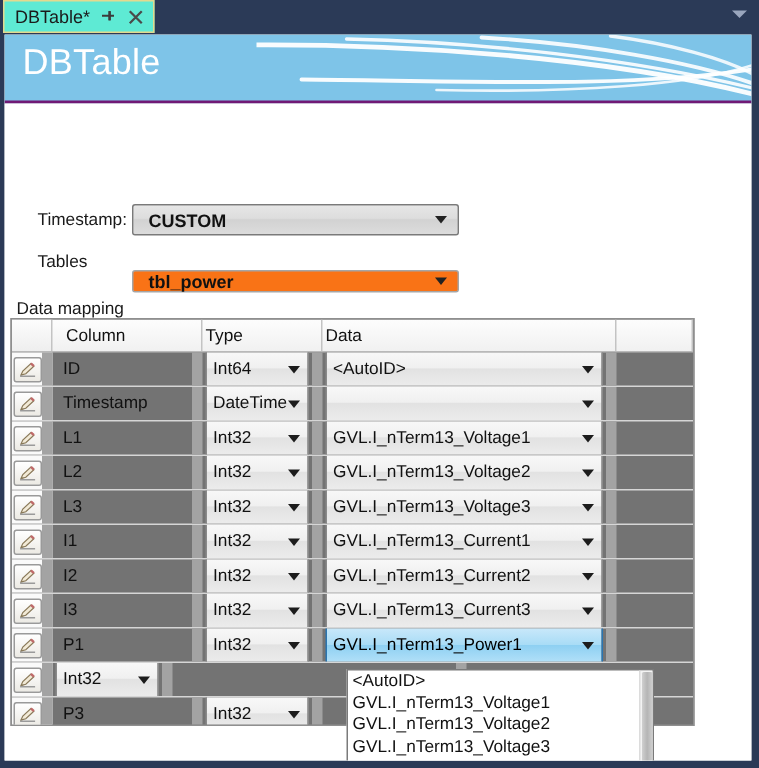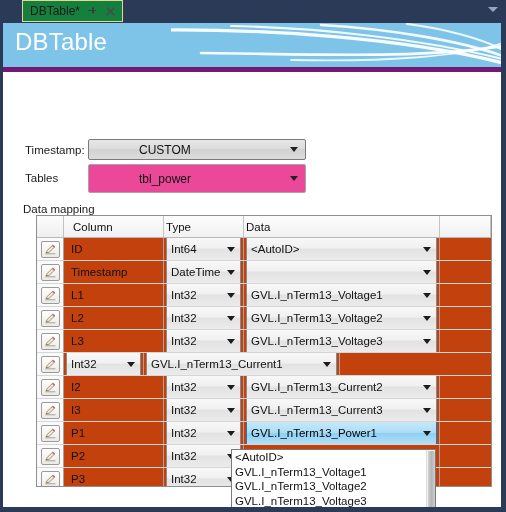--- a/index.html
+++ b/index.html
@@ -6,71 +6,71 @@
   body{
     width:506px;height:512px;overflow:hidden;
     font-family:"Liberation Sans","DejaVu Sans",sans-serif;
     background:#2b3a57;
     -webkit-font-smoothing:none;
   }
   #app{position:relative;width:506px;height:512px;background:#2b3a57;}
 
   
   .tabstrip{position:absolute;left:0;top:0;width:506px;height:22px;background:#2b3a57;}
-  .tab{position:absolute;left:2px;top:0;height:22px;background:#15803d;
+  .tab{position:absolute;left:2px;top:0;height:22px;background:#5eead4;
        border:1px solid #e3d98e;box-sizing:border-box;display:flex;align-items:center;
-       padding:0 5px 0 7px;gap:6px;margin-left:20px;}
+       padding:0 5px 0 7px;gap:6px;}
   .tab-title{font-size:12px;color:#1b1b1b;line-height:22px;white-space:nowrap;}
   .tab-pin{width:12px;height:12px;position:relative;flex:0 0 auto;}
   .tab-pin svg{display:block;}
   .tab-close{width:13px;height:13px;position:relative;flex:0 0 auto;}
   .tab-close svg{display:block;}
   .strip-arrow{position:absolute;right:8px;top:7px;width:0;height:0;
       border-left:5px solid transparent;border-right:5px solid transparent;
       border-top:5px solid #9aa6bd;}
 
   
   .client{position:absolute;left:2px;top:22px;width:500px;height:486px;
           background:#ffffff;border:1px solid #2b3a57;box-sizing:border-box;overflow:hidden;}
 
   
   .banner{position:relative;height:44px;background:#7ec4e8;overflow:hidden;
-          border-bottom:5px solid #701a75;}
+          border-bottom:2px solid #701a75;}
   .banner-title{position:absolute;left:12px;top:5px;font-size:24px;color:#ffffff;
       font-weight:normal;letter-spacing:.2px;}
   .banner svg{position:absolute;right:0;top:0;display:block;}
 
   
   .panel{position:relative;background:#ffffff;height:440px;}
 
   .lbl{position:absolute;font-size:11.5px;color:#1a1a1a;}
   #lbl-tablemode{left:22px;top:72px;}
   #lbl-tables{left:22px;top:100px;}
-  #lbl-datamapping{left:20px;top:131px;}
+  #lbl-datamapping{left:8px;top:131px;}
 
   
   .combo{position:absolute;box-sizing:border-box;border:1px solid #8c8c8c;
       border-radius:2px;background:linear-gradient(to bottom,#fdfdfd 0%,#f3f3f3 48%,#e8e8e8 50%,#f6f6f6 100%);
       display:flex;align-items:center;}
-  .combo .val{font-size:12px;color:#111;padding-left:10px;font-weight:normal;white-space:nowrap;
-      overflow:hidden;margin-left:40px;}
+  .combo .val{font-size:12px;color:#111;padding-left:10px;font-weight:bold;white-space:nowrap;
+      overflow:hidden;}
   .combo .arrow{margin-left:auto;margin-right:7px;width:0;height:0;
       border-left:4px solid transparent;border-right:4px solid transparent;border-top:5px solid #222;}
   #combo-tablemode{left:85px;top:67px;width:218px;height:21px;
       background:linear-gradient(to bottom,#e6e6e6 0%,#dddddd 45%,#d2d2d2 50%,#dcdcdc 100%);
       border-color:#7a7a7a;}
-  #combo-tables{left:85px;top:92px;width:218px;height:29px;background:#ec4899;border-color:#a5a5a5;}
-
-  
-  .grid{position:absolute;left:33px;top:143px;width:456px;height:272px;
-        background:#c2410c;border:1px solid #8f8f8f;box-sizing:border-box;overflow:hidden;}
+  #combo-tables{left:85px;top:111px;width:218px;height:15px;background:#f97316;border-color:#a5a5a5;}
+
+  
+  .grid{position:absolute;left:4px;top:143px;width:456px;height:272px;
+        background:#737373;border:1px solid #8f8f8f;box-sizing:border-box;overflow:hidden;}
   .grow{display:flex;height:23px;box-sizing:border-box;border-bottom:1px solid #d6d6d6;}
   .grow.hdr{height:22px;background:linear-gradient(to bottom,#fdfdfd,#f1f1f1);
             border-bottom:1px solid #b9b9b9;}
-  .gc{box-sizing:border-box;border-right:1px solid #a3a3a3;display:flex;align-items:center;
+  .gc{box-sizing:border-box;border-right:7px solid #a3a3a3;display:flex;align-items:center;
       position:relative;overflow:hidden;}
   .grow.hdr .gc{border-right:1px solid #c3c3c3;}
   .c-sel{width:27px;flex:0 0 27px;justify-content:center;background:#fafafa;}
   .grow.hdr .c-sel{background:linear-gradient(to bottom,#fdfdfd,#eeeeee);}
   .c-col{width:100px;flex:0 0 100px;padding-left:7px;}
   .c-typ{width:80px;flex:0 0 80px;}
   .c-dat{width:196px;flex:0 0 196px;}
   .c-end{flex:1 1 auto;border-right:none;}
   .hdrtxt{font-size:11.5px;color:#111;padding-left:2px;}
   .celltxt{font-size:11.5px;color:#111;}
@@ -316,20 +316,23 @@
               <div class="gc c-sel">
                 <span class="editbtn">
                   <svg width="13" height="11" viewBox="0 0 13 11">
                     <path d="M2 9 L3.2 6.4 L8.6 1.3 L10.6 3.1 L5.2 8.2 Z" fill="#f2ead6" stroke="#8a7a5a" stroke-width="0.8"></path>
                     <path d="M8.6 1.3 L10.6 3.1" stroke="#c06a6a" stroke-width="1.6"></path>
                     <path d="M2 9 L3.6 8.5" stroke="#8a7a5a" stroke-width="0.8" fill="none"></path>
                     <path d="M1.4 9.8 L11.4 9.8" stroke="#9a9a9a" stroke-width="0.9"></path>
                   </svg>
                 </span>
               </div>
+              <div class="gc c-col">
+                <span class="celltxt">I1</span>
+              </div>
               <div class="gc c-typ">
                 <span class="gcombo">
                   <span class="gv">Int32</span>
                   <span class="ga"></span>
                 </span>
               </div>
               <div class="gc c-dat">
                 <span class="gcombo">
                   <span class="gv">GVL.I_nTerm13_Current1</span>
                   <span class="ga"></span>
@@ -424,23 +427,20 @@
             <div class="grow">
               <div class="gc c-sel">
                 <span class="editbtn">
                   <svg width="13" height="11" viewBox="0 0 13 11">
                     <path d="M2 9 L3.2 6.4 L8.6 1.3 L10.6 3.1 L5.2 8.2 Z" fill="#f2ead6" stroke="#8a7a5a" stroke-width="0.8"></path>
                     <path d="M8.6 1.3 L10.6 3.1" stroke="#c06a6a" stroke-width="1.6"></path>
                     <path d="M2 9 L3.6 8.5" stroke="#8a7a5a" stroke-width="0.8" fill="none"></path>
                     <path d="M1.4 9.8 L11.4 9.8" stroke="#9a9a9a" stroke-width="0.9"></path>
                   </svg>
                 </span>
-              </div>
-              <div class="gc c-col">
-                <span class="celltxt">P2</span>
               </div>
               <div class="gc c-typ">
                 <span class="gcombo">
                   <span class="gv">Int32</span>
                   <span class="ga"></span>
                 </span>
               </div>
               <div class="gc c-dat"></div>
               <div class="gc c-end"></div>
             </div>

